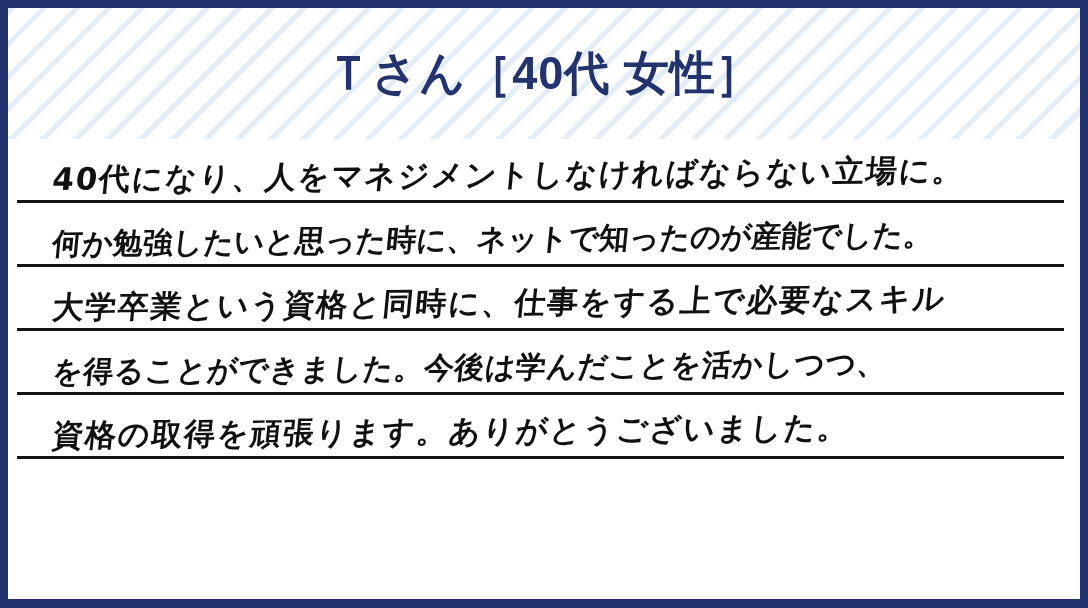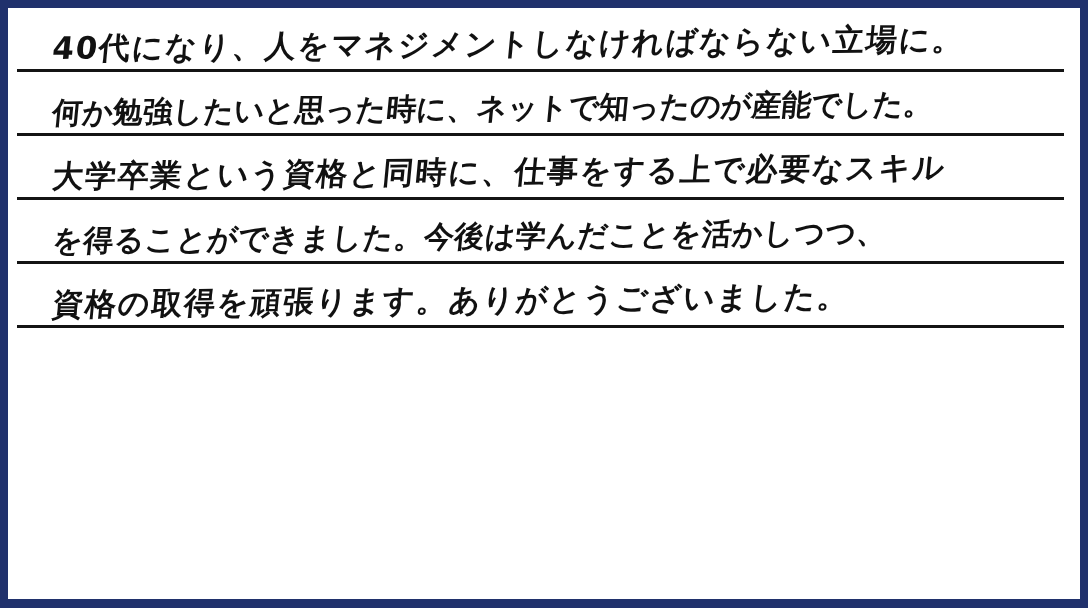--- a/index.html
+++ b/index.html
@@ -108,20 +108,23 @@
     top: 366px;
     width: 100%;
     height: 90px;
   }
 </style>
 </head>
 <body>
 
 <div class="testimonial-card">
 
+  <div class="card-header">
+    <div class="header-title">Ｔさん［40代 女性］</div>
+  </div>
 
   <div class="note-body">
     <div class="note-lines">
 
       <div class="note-line">
         <div class="note-line-text">40代になり、人をマネジメントしなければならない立場に。</div>
       </div>
 
       <div class="note-line">
         <div class="note-line-text tighter">何か勉強したいと思った時に、ネットで知ったのが産能でした。</div>

